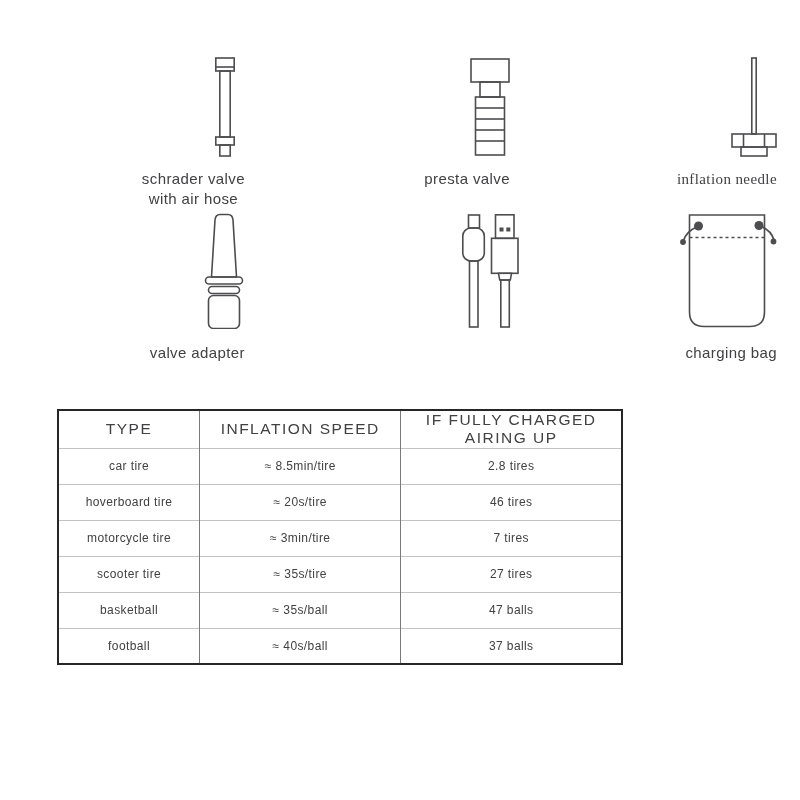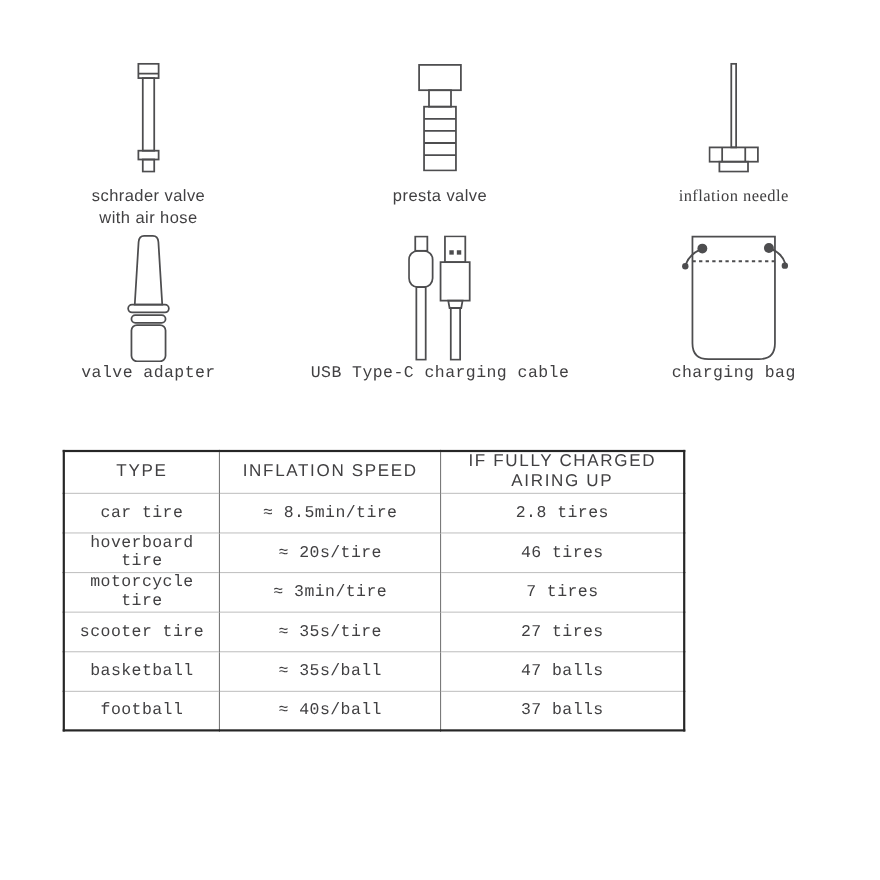--- a/index.html
+++ b/index.html
@@ -9,32 +9,32 @@
     --col-border:#7a7a7a;
     --row-border:#c3c3c3;
   }
   *{box-sizing:border-box;margin:0;padding:0;}
   html,body{background:#ffffff;}
   body{
     width:800px;height:800px;position:relative;overflow:hidden;
     font-family:"Liberation Sans", sans-serif;color:var(--text-color);
   }
   .feature{
-    position:absolute;display:flex;flex-direction:column;align-items:center;
+    position:absolute;display:flex;flex-direction:column;align-items:flex-end;
   }
   .icon-box{display:flex;align-items:center;justify-content:center;}
   .row1 .icon-box{height:106px;}
   .row2 .icon-box{height:118px;}
   .feature svg{stroke:var(--icon-stroke);fill:none;stroke-width:1.6;}
   .feature svg .fill{fill:var(--icon-stroke);stroke:none;}
   .feature-label{
     margin-top:9px;font-size:15px;line-height:1.35;text-align:center;
     letter-spacing:0.4px;color:var(--text-color);
   }
-  .row2 .feature-label{margin-top:0;font-family:Liberation Mono, monospace;}
+  .row2 .feature-label{margin-top:13px;}
   #f1{left:25px;top:54px;width:220px;}
   #f2{left:290px;top:54px;width:220px;}
   #f3{left:557px;top:54px;width:220px;font-family:Liberation Serif, serif;}
   #f4{left:25px;top:212px;width:220px;}
   #f5{left:280px;top:212px;width:240px;}
   #f6{left:557px;top:212px;width:220px;}
 
   .spec-table{
     position:absolute;left:57px;top:409px;width:566px;
     border-collapse:collapse;table-layout:fixed;
@@ -42,21 +42,21 @@
   }
   .spec-table th,.spec-table td{
     text-align:center;vertical-align:middle;font-weight:normal;
     border-left:1px solid var(--col-border);
     border-top:1px solid var(--row-border);
     color:var(--text-color);
   }
   .spec-table th{
     height:38px;font-size:15.5px;letter-spacing:1.5px;border-top:none;
   }
-  .spec-table td{height:36px;font-size:15px;letter-spacing:0.4px;font-family:Liberation Mono, monospace;}
+  .spec-table td{height:36px;font-size:12px;letter-spacing:0.4px;}
   .spec-table th:first-child,.spec-table td:first-child{border-left:none;}
 </style>
 </head>
 <body>
 
 <div class="feature row1" id="f1">
   <div class="icon-box">
     <svg width="40" height="100" viewBox="0 0 40 100">
       <rect x="10.8" y="1" width="18.4" height="13"></rect>
       <line x1="10.8" y1="10" x2="29.2" y2="10"></line>
@@ -123,23 +123,20 @@
       <rect x="6.5" y="1" width="11" height="13"></rect>
       <rect x="0.8" y="14" width="21.5" height="33" rx="8"></rect>
       <rect x="7.5" y="47" width="8.5" height="66"></rect>
       <rect x="33.5" y="0.8" width="18.5" height="23.5"></rect>
       <rect class="fill" x="37.5" y="13.5" width="4" height="4"></rect>
       <rect class="fill" x="44.3" y="13.5" width="4" height="4"></rect>
       <rect x="29.5" y="24.3" width="26.5" height="35"></rect>
       <path d="M36.5 59.3 L49.5 59.3 L48.3 66 L37.7 66 Z"></path>
       <rect x="38.8" y="66" width="8.5" height="47"></rect>
     </svg>
-  </div>
-  <div class="feature-label">
-    <div>USB Type-C charging cable</div>
   </div>
 </div>
 
 <div class="feature row2" id="f6">
   <div class="icon-box">
     <svg width="100" height="114" viewBox="0 0 100 114">
       <path d="M12.5 1 H87.5 V98 Q87.5 112.5 73 112.5 H27 Q12.5 112.5 12.5 98 Z"></path>
       <line x1="12.5" y1="23.5" x2="87.5" y2="23.5" stroke-dasharray="3 3"></line>
       <circle class="fill" cx="21.5" cy="12" r="4.5"></circle>
       <circle class="fill" cx="82" cy="11.5" r="4.5"></circle>

